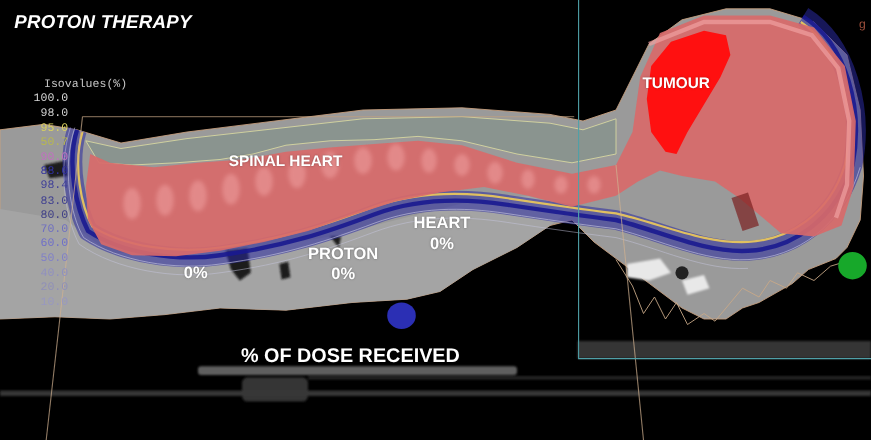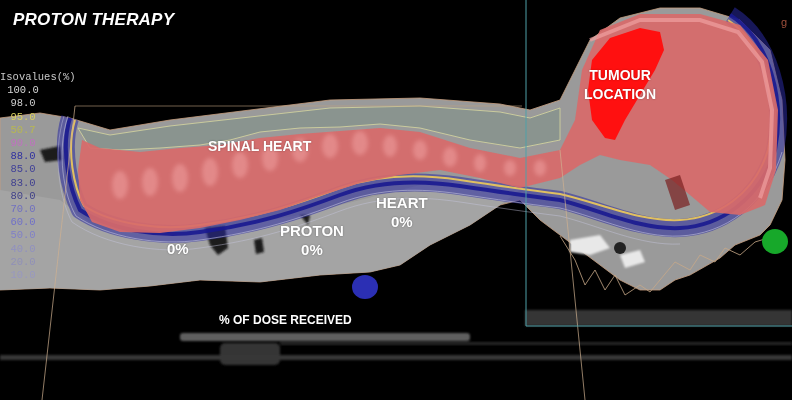--- a/index.html
+++ b/index.html
@@ -9,33 +9,33 @@
     position: absolute; left: 13px; top: 10px;
     color: #fff; font-weight: bold; font-size: 17px; letter-spacing: 0.2px;
     font-family: "Liberation Sans", sans-serif;
     font-style: italic;
   }
   .iso-panel {
     position: absolute; left: 0; top: 71px;
     font-family: "Liberation Mono", "DejaVu Sans Mono", monospace;
     font-size: 10.5px; line-height: 13.2px;
   }
-  .iso-header { color: #c8c8c8; margin-left: 0; }
-  .iso-row { text-align: center; width: 46px; }
+  .iso-header { color: #c8c8c8; margin-left: 0; padding-left: 40px; }
+  .iso-row { text-align: right; width: 46px; padding-left: 16px; }
   .label {
     position: absolute; color: #fff; font-weight: bold;
     font-family: "Liberation Sans", sans-serif; text-align: center;
     text-shadow: 0 0 2px rgba(0,0,0,0.35);
   }
   .lbl-spinal { left: 208px; top: 138px; font-size: 14px; }
-  .lbl-tumour { left: 584px; top: 66px; font-size: 14px; text-align: center; line-height: 19px; }
+  .lbl-tumour { left: 584px; top: 66px; font-size: 14px; text-align: right; line-height: 19px; }
   .lbl-heart { left: 376px; top: 193px; font-size: 15px; line-height: 19px; }
   .lbl-liver { left: 280px; top: 221px; font-size: 15px; line-height: 19px; }
   .lbl-intestine { left: 155px; top: 238px; font-size: 15px; line-height: 21px; }
-  .lbl-dose { left: 219px; top: 313px; font-size: 12px; }
+  .lbl-dose { left: 219px; top: 313px; font-size: 18px; }
   .corner-g { position: absolute; left: 781px; top: 16px; color: #a0503c; font-size: 11px; font-family: "Liberation Sans", sans-serif; }
   .marker { position: absolute; border-radius: 50%; }
   .marker-blue { left: 352px; top: 275px; width: 26px; height: 24px; background: #2b2fb4; }
   .marker-green { left: 762px; top: 229px; width: 26px; height: 25px; background: #17a82a; }
 </style>
 </head>
 <body>
 
 <svg id="scan" viewBox="0 0 792 400" xmlns="http://www.w3.org/2000/svg">
   <defs>
@@ -123,36 +123,35 @@
 <div class="corner-g">g</div>
 
 <div class="iso-panel">
   <div class="iso-header">Isovalues(%)</div>
   <div class="iso-row" style="color:#d8d8d8">100.0</div>
   <div class="iso-row" style="color:#d0d0d0">98.0</div>
   <div class="iso-row" style="color:#d8d060">95.0</div>
   <div class="iso-row" style="color:#b8b850">50.7</div>
   <div class="iso-row" style="color:#c070c0">90.0</div>
   <div class="iso-row" style="color:#3030a0">88.0</div>
-  <div class="iso-row" style="color:#404098">85.0</div>
+  <div class="iso-row" style="color:#404098">98.4</div>
   <div class="iso-row" style="color:#404090">83.0</div>
   <div class="iso-row" style="color:#404088">80.0</div>
   <div class="iso-row" style="color:#7070c0">70.0</div>
   <div class="iso-row" style="color:#7070c8">60.0</div>
   <div class="iso-row" style="color:#8080c8">50.0</div>
   <div class="iso-row" style="color:#9090c0">40.0</div>
   <div class="iso-row" style="color:#9090b8">20.0</div>
   <div class="iso-row" style="color:#9898c0">10.0</div>
 </div>
 
 <div class="label lbl-spinal">SPINAL HEART</div>
 
 <div class="label lbl-tumour">
   <div>TUMOUR</div>
-  <div>LOCATION</div>
 </div>
 
 <div class="label lbl-heart">
   <div>HEART</div>
   <div>0%</div>
 </div>
 
 <div class="label lbl-liver">
   <div>PROTON</div>
   <div>0%</div>

